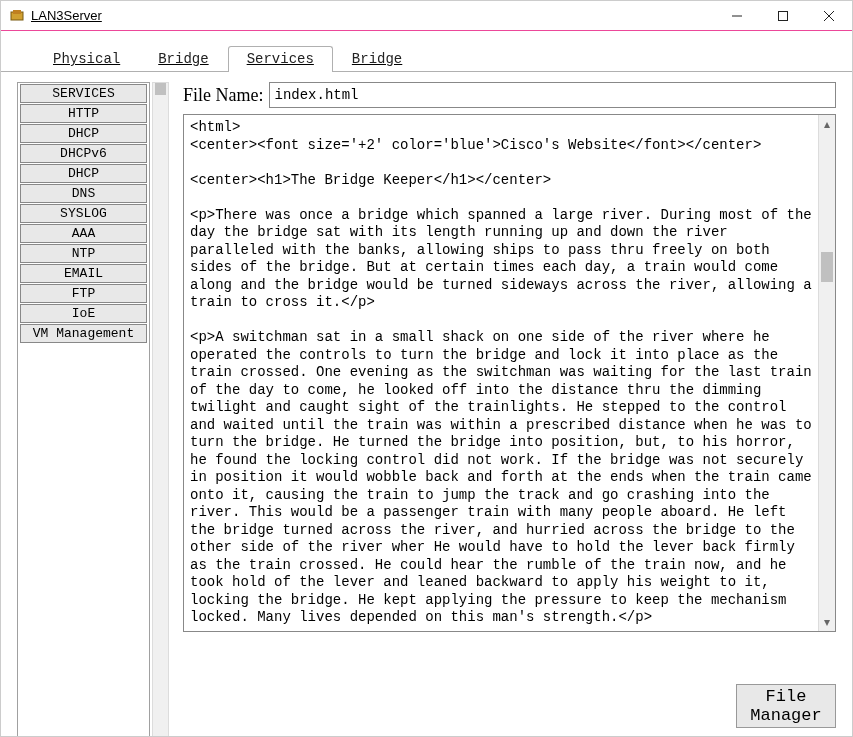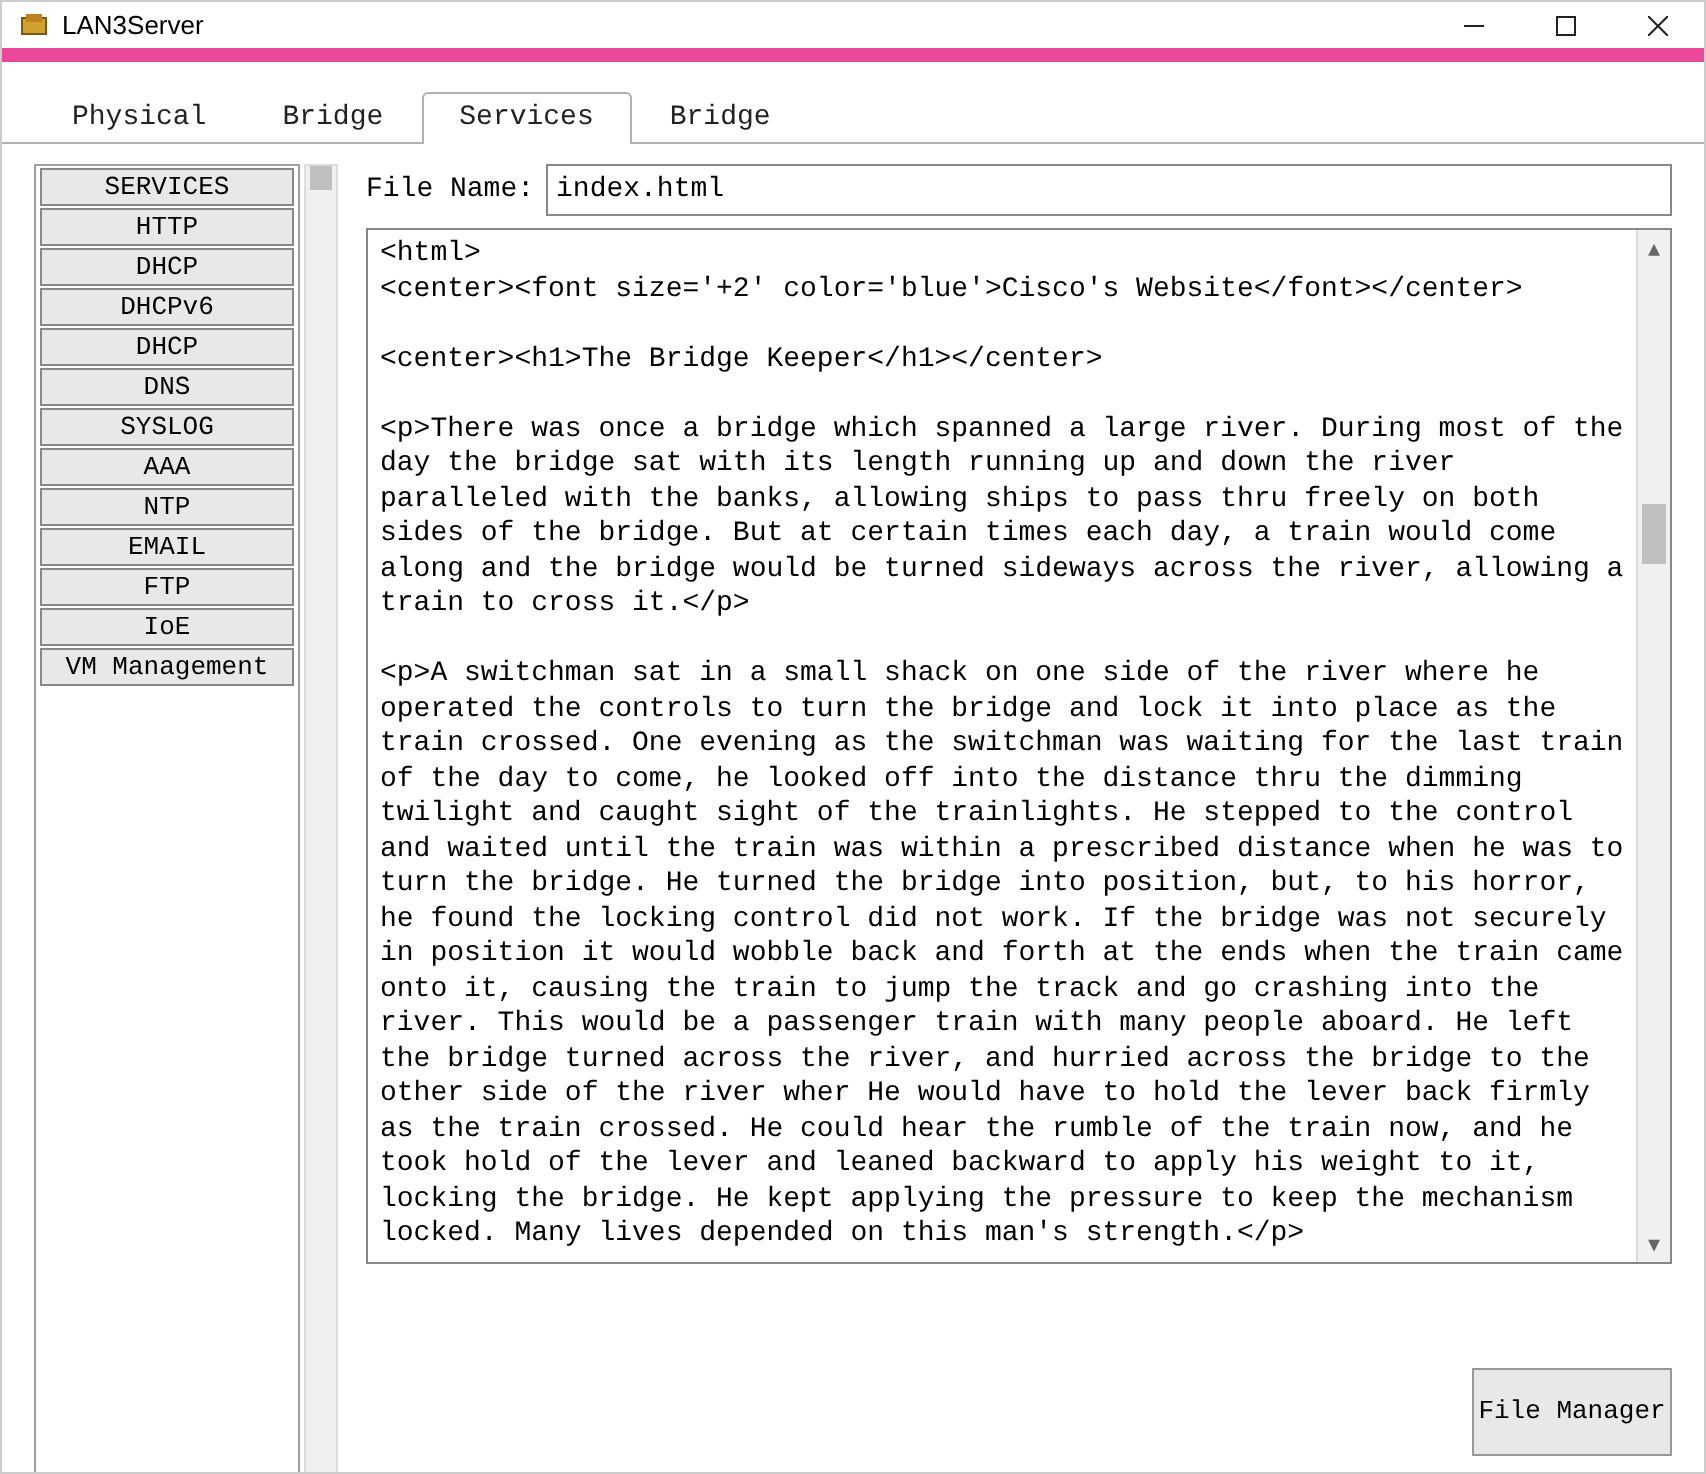--- a/index.html
+++ b/index.html
@@ -12,33 +12,35 @@
   display: flex;
   flex-direction: column;
   border: 1px solid #ccc;
 }
 .titlebar {
   height: 30px;
   display: flex;
   align-items: center;
   padding: 0 0 0 8px;
   background: #fff;
-  border-bottom: 7px solid #ec4899;
+  border-bottom: 1px solid #ec4899;
+  text-decoration: underline;
 }
 .titlebar .icon { width: 16px; height: 16px; margin-right: 6px; }
 .titlebar .title { flex: 1; font-size: 13px; }
 .winbtns { display: flex; }
 .winbtn { width: 46px; height: 30px; display:flex; align-items:center; justify-content:center; color:#222; }
 
 .tabbar {
   display: flex;
-  padding: 14px 0 0 16px;
+  padding: 14px 0 0 33px;
   border-bottom: 1px solid #b0b0b0;
   background: #fff;
   position: relative;
+  text-decoration: underline;
 }
 .tab {
   padding: 4px 18px 5px;
   font-family: "Courier New", monospace;
   font-size: 14px;
   color: #222;
   border: 1px solid transparent;
   border-bottom: none;
   cursor: default;
   position: relative;
@@ -87,21 +89,21 @@
 }
 
 .main {
   flex: 1;
   display: flex;
   flex-direction: column;
   gap: 6px;
   min-width: 0;
 }
 .filerow { display:flex; align-items:center; gap:6px; }
-.filerow label { font-family:Liberation Mono, monospace; font-size:14px; }
+.filerow label { font-family:Liberation Serif, serif; font-size:18px; }
 .fileinput {
   flex:1;
   border:1px solid #888;
   padding:12px 4px;
   font-family:"Courier New",monospace;
   font-size:14px;
   height:22px;
 }
 .editor-wrap { flex:1; display:flex; border:1px solid #888; }
 .editor {
@@ -126,21 +128,21 @@
 }
 .editor-scroll .track{ position:absolute; top:17px; bottom:17px; left:0; right:0;}
 .editor-scroll .thumb {
   position:absolute; right:2px; left:2px; top:120px; height:30px;
   background:#c0c0c0;
 }
 .buttons { display:flex; justify-content:flex-end; gap:10px; padding:4px 0 10px 0; }
 .btn {
   width:100px; height:44px;
   font-family:"Courier New",monospace;
-  font-size:13px;
+  font-size:17px;
   background:#e8e8e8;
   border:1px solid #999;
   cursor:default;
   margin-top:42px;
 }
 .bottombar {
   border-top:1px solid #ccc;
   padding:6px 12px 8px;
   display:flex; align-items:flex-start; gap:6px;
   font-family:"Courier New",monospace;

